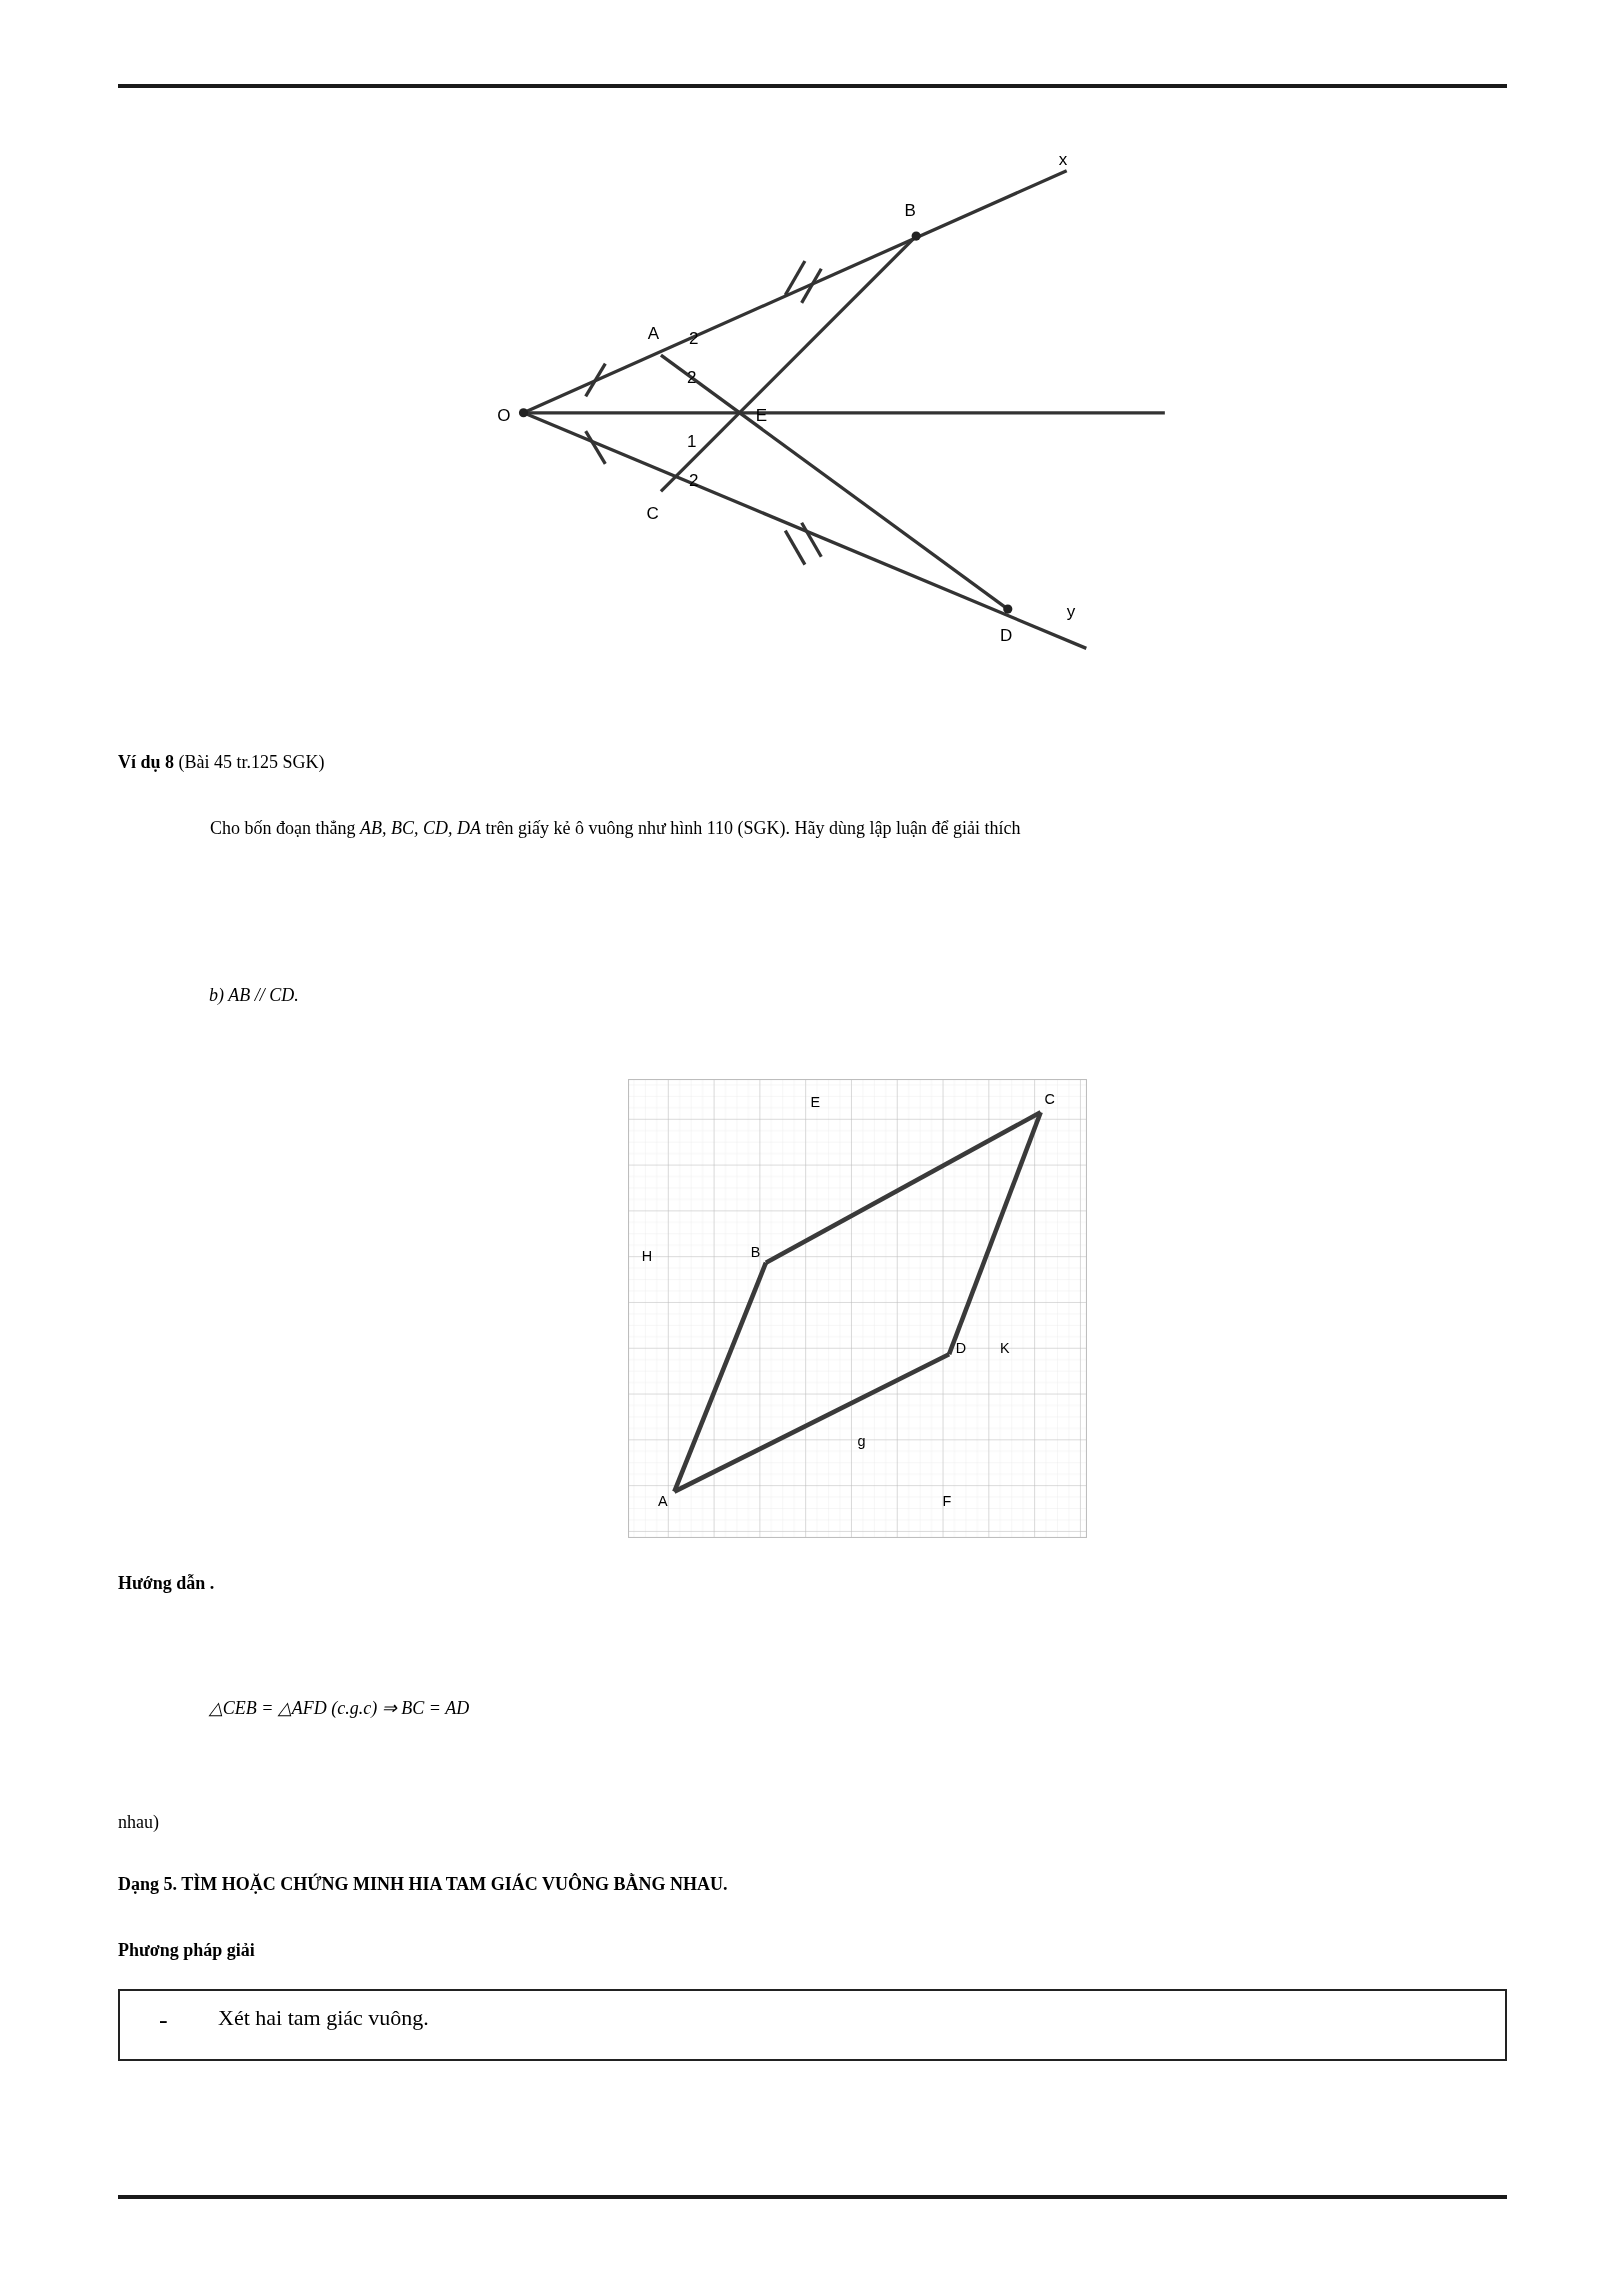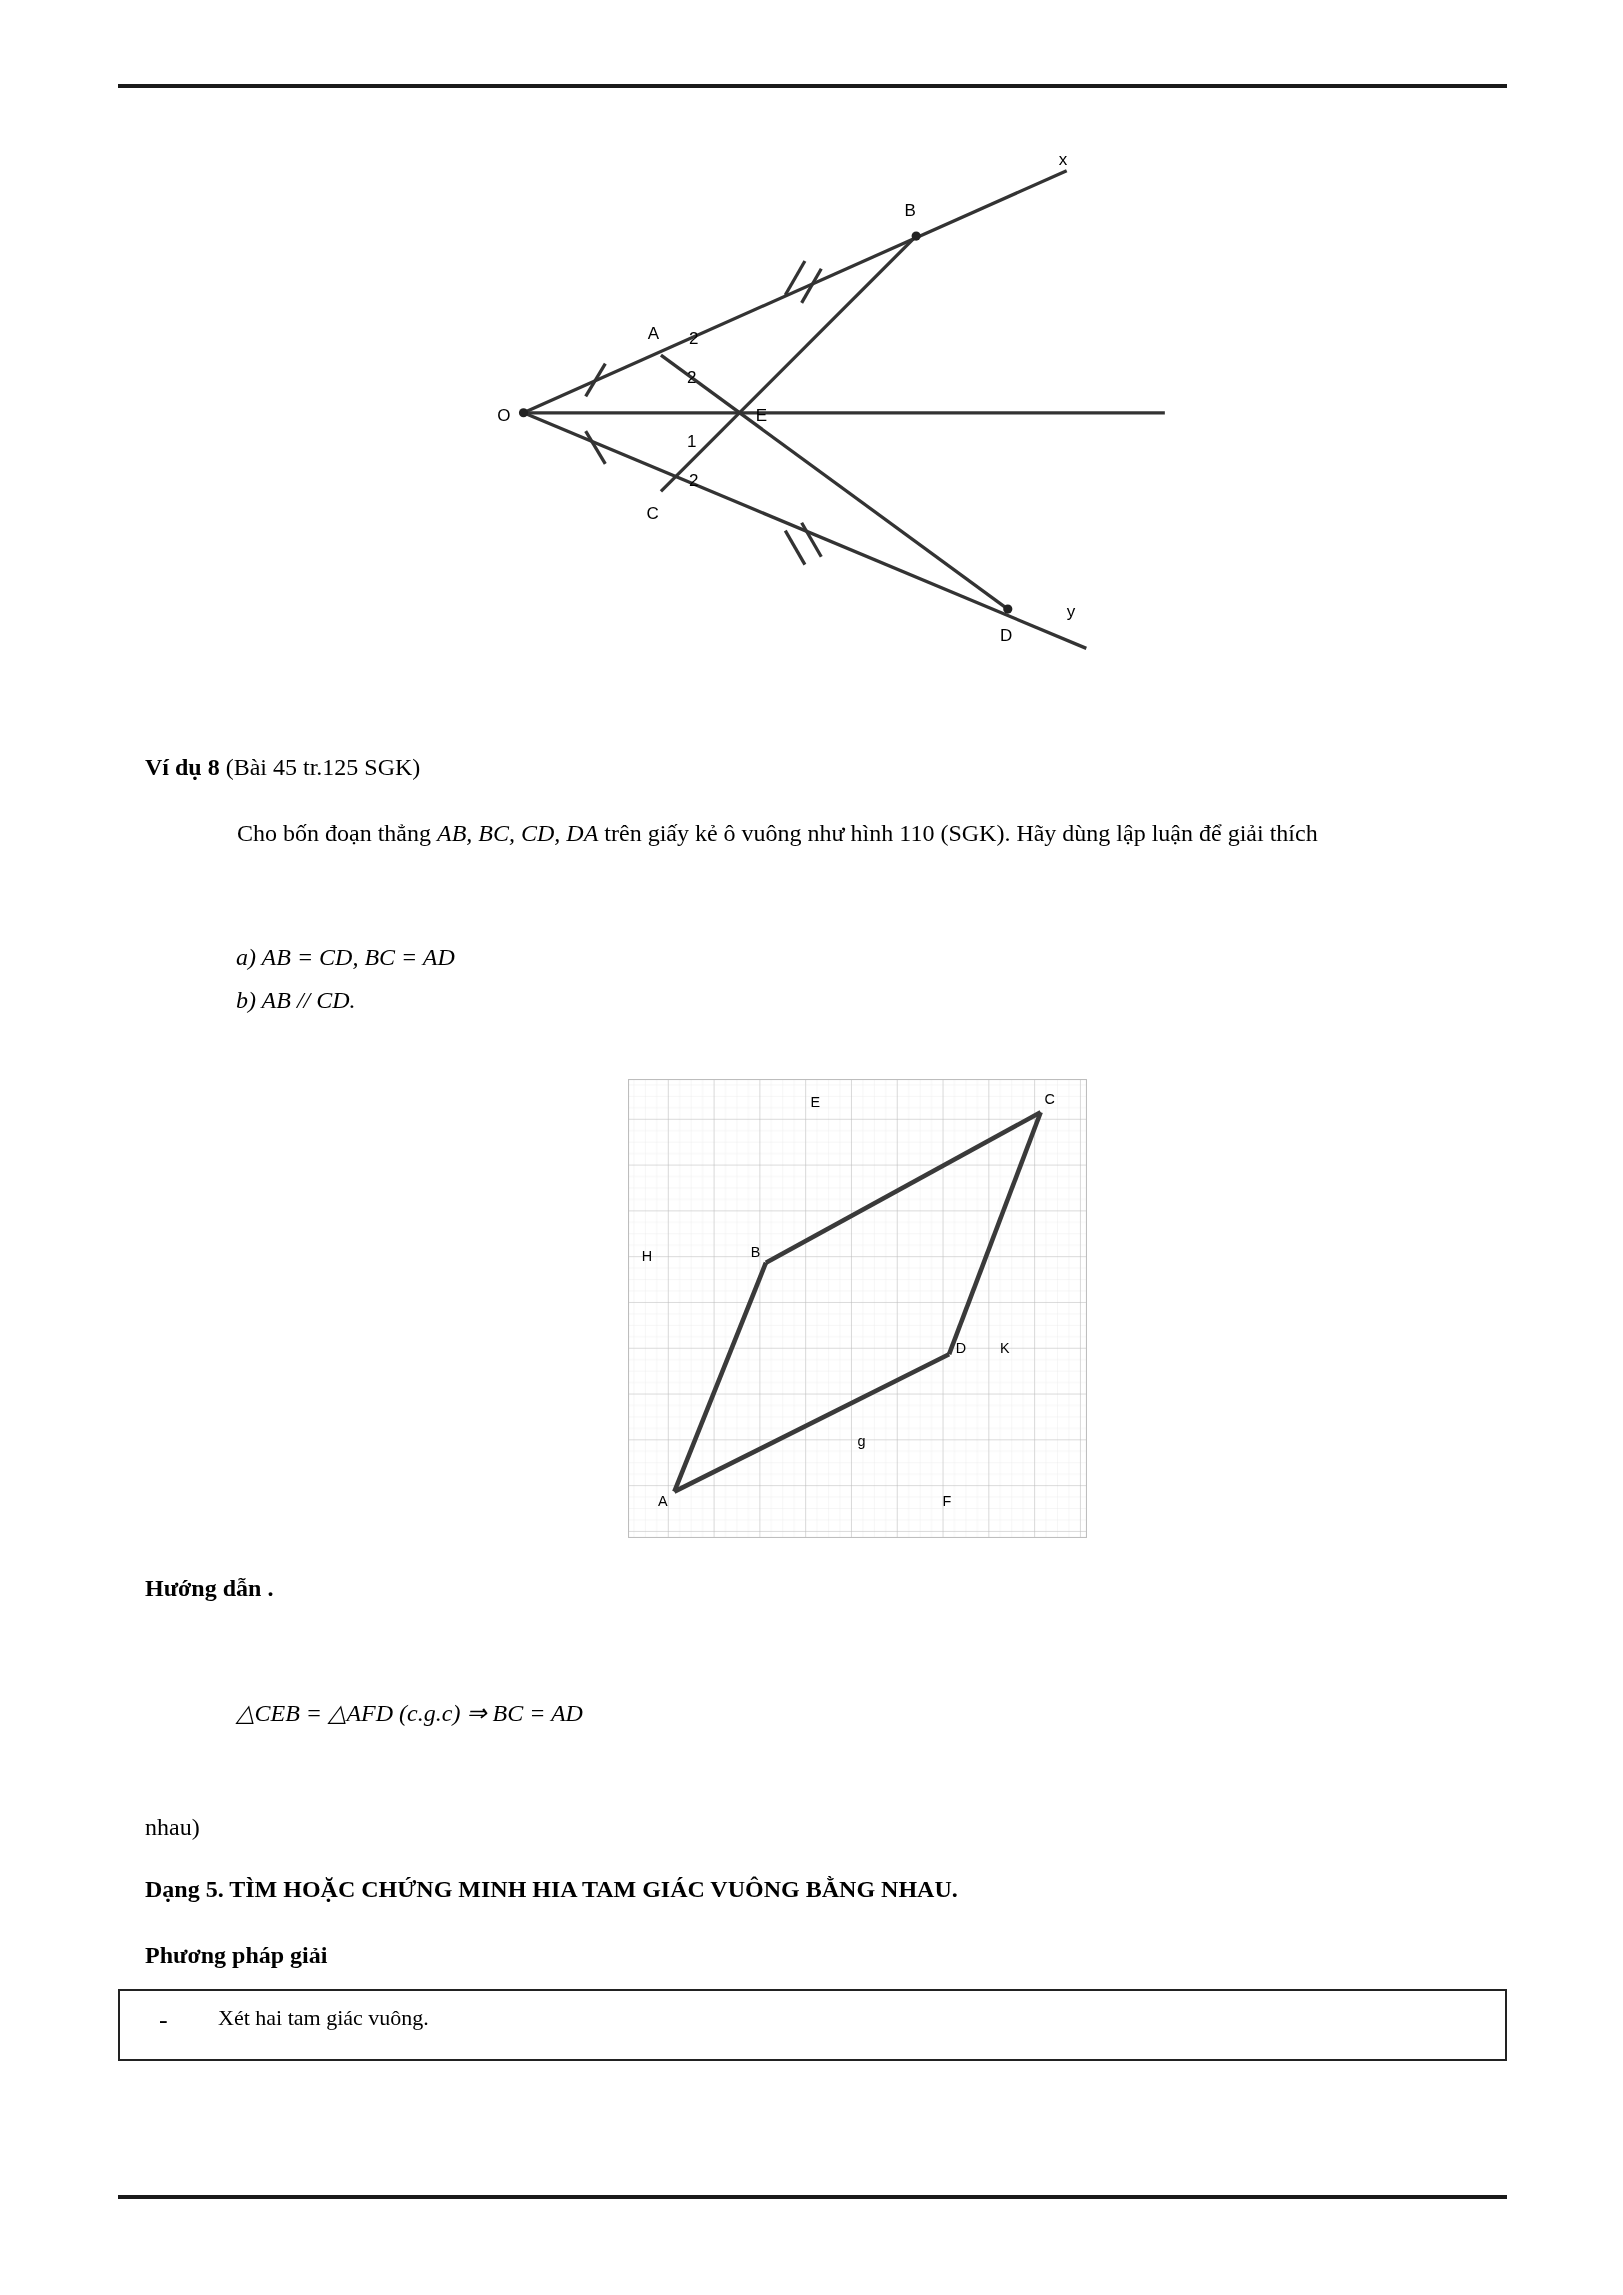--- a/index.html
+++ b/index.html
@@ -50,23 +50,22 @@
   }
   .figure2 {
     position: absolute;
     left: 622px;
     top: 1073px;
     width: 471px;
     height: 471px;
   }
   .block {
     position: absolute;
-    font-size: 24px;
+    font-size: 18px;
     line-height: 1.55;
-    margin-left: 27px;
   }
   .bold { font-weight: bold; }
   .ex8-title {
     left: 118px;
     top: 749px;
     width: 785px;
   }
   .para-intro {
     left: 118px;
     top: 815px;
@@ -219,21 +218,20 @@
   </div>
 
   <div class="block ex8-title">
     <span class="bold">Ví dụ 8</span><span> (Bài 45 tr.125 SGK)</span>
   </div>
 
   <div class="block para-intro">
     <span>Cho bốn đoạn thẳng </span><span class="mathi">AB, BC, CD, DA</span><span> trên giấy kẻ ô vuông như hình 110 (SGK). Hãy dùng lập luận để giải thích</span>
   </div>
 
-  <div class="block item-a mathi">a) AB = CD,  BC = AD</div>
   <div class="block item-b mathi">b) AB // CD.</div>
 
   <div class="figure2">
     <svg width="471" height="471" viewBox="0 0 720 720">
       <defs>
         <pattern id="smallgrid" width="17.5" height="17.5" patternUnits="userSpaceOnUse">
           <path d="M 17.5 0 L 0 0 0 17.5" fill="none" stroke="#e4e4e4" stroke-width="1"></path>
         </pattern>
         <pattern id="biggrid" width="70" height="70" patternUnits="userSpaceOnUse">
           <rect width="70" height="70" fill="url(#smallgrid)"></rect>

